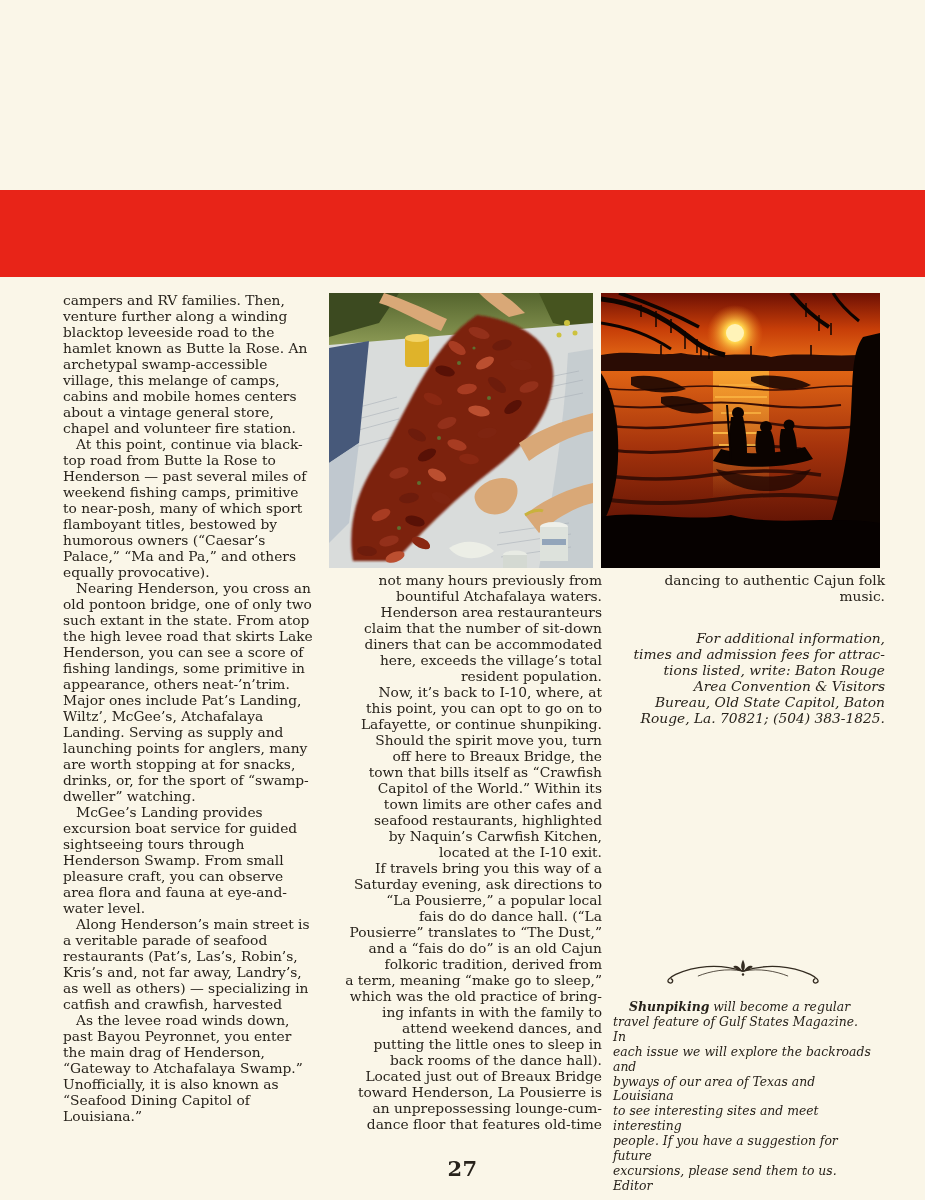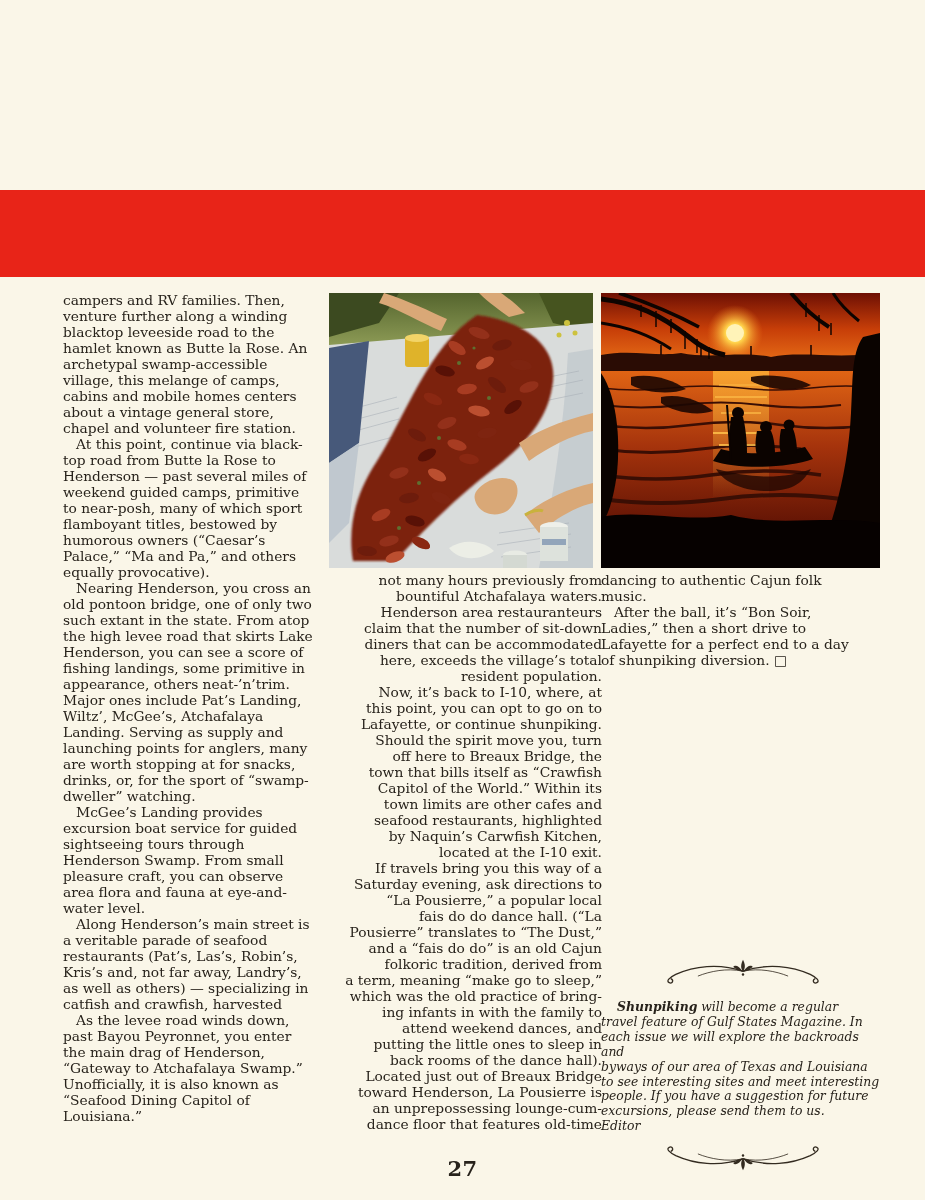--- a/index.html
+++ b/index.html
@@ -8,28 +8,28 @@
     background:var(--page-bg,#faf6e8);
     font-family:"DejaVu Serif","Liberation Serif",serif;
     color:#27221b;overflow:hidden;
   }
   .banner{position:absolute;left:0;top:190px;width:925px;height:87px;background:var(--banner,#e82418);}
   .col{position:absolute;font-size:13.8px;line-height:16px;}
   .col p{margin:0;white-space:pre-wrap;}
   p.ind{text-indent:13px;}
   .col-left{left:63px;top:292px;width:272px;}
   .col-mid{left:330px;top:572px;width:272px;text-align:right;}
-  .col-right{left:601px;top:572px;width:284px;}
+  .col-right{left:601px;top:572px;width:284px;text-align:right;}
   .fig{position:absolute;overflow:hidden;margin:0;padding:0;background:#000;}
   .fig svg{display:block;}
   .fig-crawfish{left:329px;top:293px;width:264px;height:275px;}
   .fig-sunset{left:601px;top:293px;width:279px;height:275px;}
   .info{margin-top:26px !important;font-style:italic;}
   .editor{position:absolute;left:601px;top:956px;width:284px;text-align:center;}
-  .editor .note{margin:8px 0;text-align:left;font-style:italic;font-size:12.4px;line-height:14.9px;white-space:pre-wrap;text-indent:16px;}
+  .editor .note{margin:8px 12px;text-align:left;font-style:italic;font-size:12.4px;line-height:14.9px;white-space:pre-wrap;text-indent:16px;}
   .editor .note b{font-weight:bold;}
   .orn{width:164px;height:32px;display:inline-block;}
   .orn.flip{transform:scaleY(-1);}
   .pageno{position:absolute;left:0;right:0;top:1156px;text-align:center;font-weight:bold;font-size:21px;letter-spacing:.5px;}
 </style>
 </head>
 <body>
 
 <div class="page">
 
@@ -230,21 +230,21 @@
 blacktop leveeside road to the
 hamlet known as Butte la Rose. An
 archetypal swamp-accessible
 village, this melange of camps,
 cabins and mobile homes centers
 about a vintage general store,
 chapel and volunteer fire station.</p>
     <p class="ind">At this point, continue via black-
 top road from Butte la Rose to
 Henderson — past several miles of
-weekend guided camps, primitive
+weekend fishing camps, primitive
 to near-posh, many of which sport
 flamboyant titles, bestowed by
 humorous owners (“Caesar’s
 Palace,” “Ma and Pa,” and others
 equally provocative).</p>
     <p class="ind">Nearing Henderson, you cross an
 old pontoon bridge, one of only two
 such extant in the state. From atop
 the high levee road that skirts Lake
 Henderson, you can see a score of
@@ -313,24 +313,26 @@
 back rooms of the dance hall).
 Located just out of Breaux Bridge
 toward Henderson, La Pousierre is
 an unprepossessing lounge-cum-
 dance floor that features old-time</p>
   </div>
 
   <div class="col col-right">
     <p>dancing to authentic Cajun folk
 music.</p>
-    <p class="ind">After the ball, it’s “Bon Soir,
-Ladies,” then a short drive to
-Lafayette for a perfect end to a day
-of shunpiking diversion. □</p>
+    <p class="ind info">For additional information,
+times and admission fees for attrac-
+tions listed, write: Baton Rouge
+Area Convention &amp; Visitors
+Bureau, Old State Capitol, Baton
+Rouge, La. 70821; (504) 383-1825.</p>
   </div>
 
   <div class="editor">
     <svg class="orn" viewBox="0 0 200 34">
       <g stroke="#332b20" fill="none" stroke-width="1.6">
         <path d="M100,16 C70,6 40,10 18,20 C10,24 6,28 10,30 C14,32 16,27 12,25"></path>
         <path d="M100,16 C130,6 160,10 182,20 C190,24 194,28 190,30 C186,32 184,27 188,25"></path>
         <path d="M100,16 C80,12 60,16 45,22" stroke-width="1"></path>
         <path d="M100,16 C120,12 140,16 155,22" stroke-width="1"></path>
       </g>

